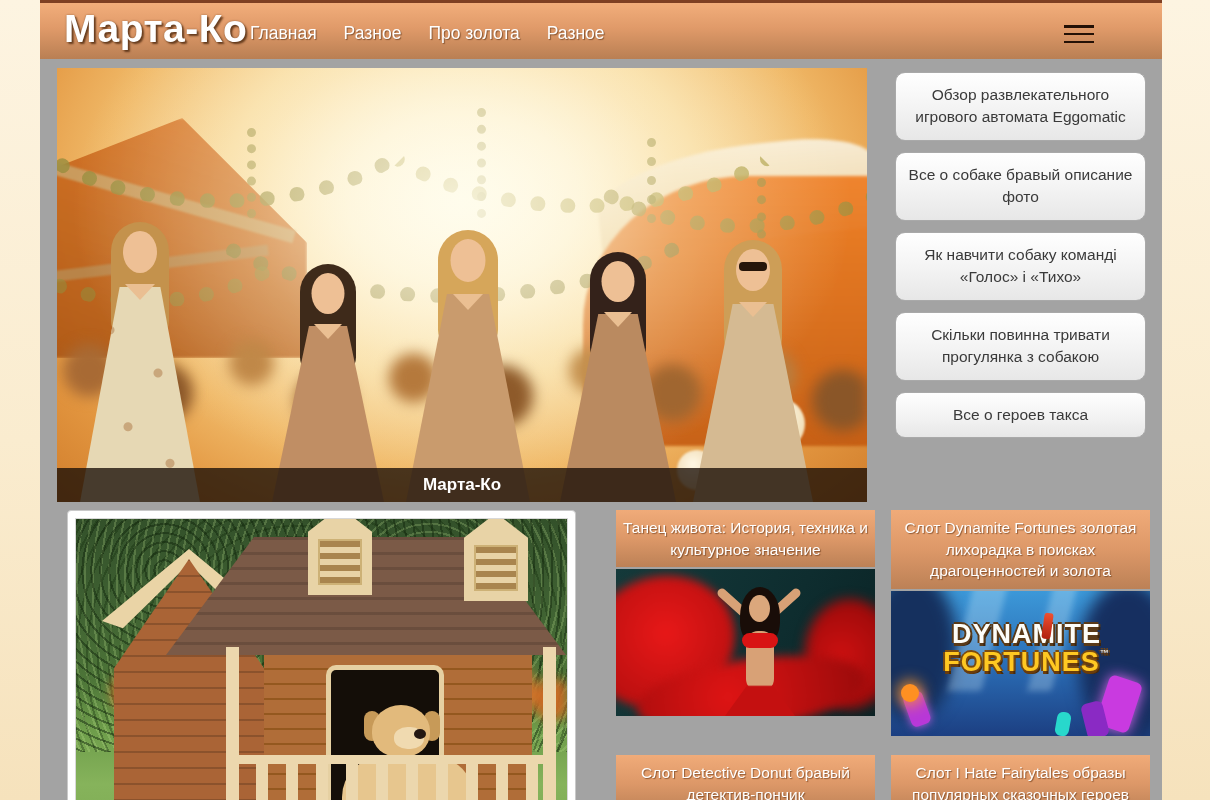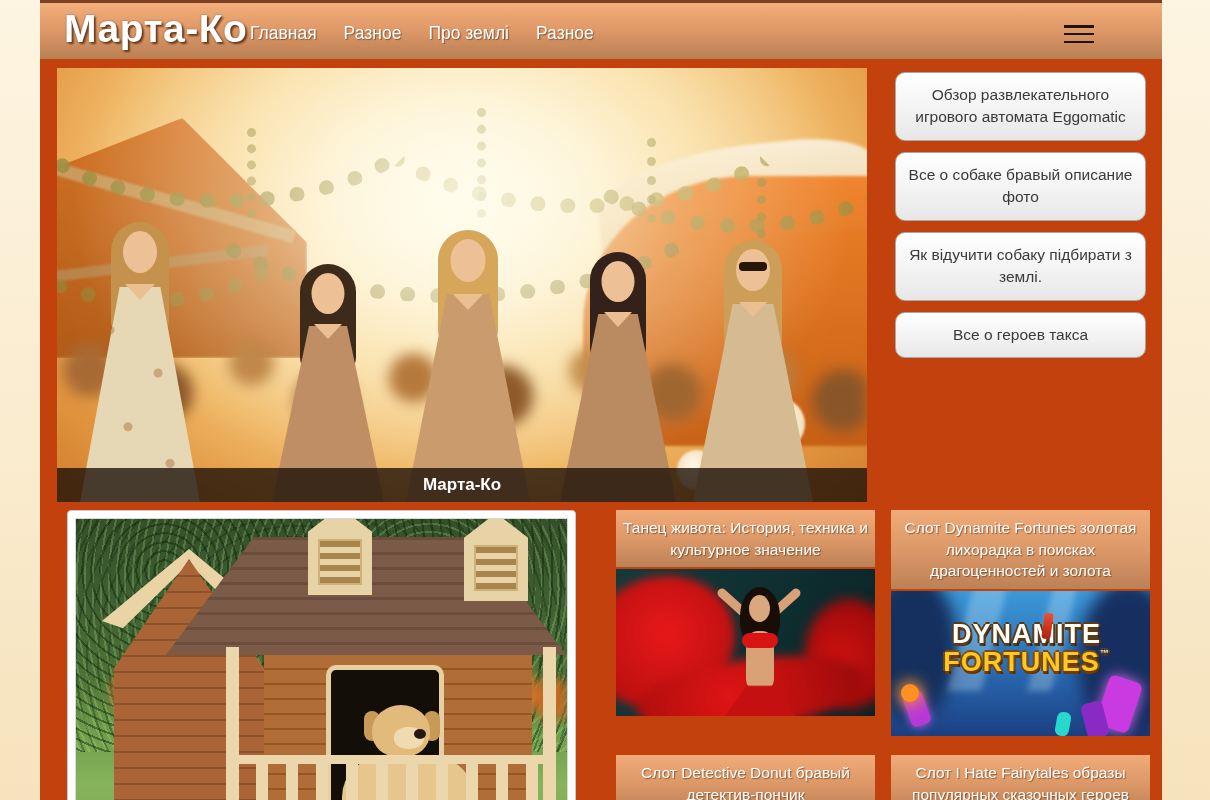--- a/index.html
+++ b/index.html
@@ -1,21 +1,21 @@
 <!DOCTYPE html>
 <html><head>
 <meta charset="utf-8">
 <style>
   * { margin:0; padding:0; box-sizing:border-box; }
   html,body { width:1210px; height:800px; overflow:hidden;
     font-family:"Liberation Sans", sans-serif; }
   body { background:linear-gradient(180deg,#fdf4e1 0%,#faeccf 55%,#f6e2bc 100%); }
 
   .page { position:absolute; left:40px; top:0; width:1122px; height:800px;
-    background:#c2410c; overflow:hidden; }
+    background:#a3a3a3; overflow:hidden; }
 
   
   .site-header { position:absolute; left:0; top:0; width:1122px; height:59px;
     background:linear-gradient(180deg,#f2ae7b 0%,#e09a69 45%,#b97f53 100%);
     border-top:3px solid #7e4023; }
   .logo { position:absolute; left:24px; top:4px; font-size:39px; font-weight:bold;
     color:#fff; letter-spacing:.5px;
     text-shadow:2px 2px 2px rgba(70,35,10,.75), 0 0 2px rgba(70,35,10,.5); }
   .nav { position:absolute; left:210px; top:20px; display:flex; gap:27px; }
   .nav a { color:#fff; text-decoration:none; font-size:17.5px;
@@ -259,21 +259,21 @@
 </head>
 <body>
 
 <div class="page">
 
   <div class="site-header">
     <div class="logo">Марта-Ко</div>
     <nav class="nav">
       <a>Главная</a>
       <a>Разное</a>
-      <a>Про землі</a>
+      <a>Про золота</a>
       <a>Разное</a>
     </nav>
     <button class="burger">
       <span></span>
         <span></span>
         <span></span>
     </button>
   </div>
 
   <div class="hero">
@@ -325,21 +325,22 @@
         <div class="shades"></div>
         <div class="dress"></div>
         <div class="chest"></div>
     </div>
     <div class="hero-caption">Марта-Ко</div>
   </div>
 
   <aside class="sidebar">
     <button class="side-btn">Обзор развлекательного игрового автомата Eggomatic</button>
     <button class="side-btn">Все о собаке бравый описание фото</button>
-    <button class="side-btn">Як відучити собаку підбирати з землі.</button>
+    <button class="side-btn">Як навчити собаку команді «Голос» і «Тихо»</button>
+    <button class="side-btn">Скільки повинна тривати прогулянка з собакою</button>
     <button class="side-btn">Все о героев такса</button>
   </aside>
 
   <div class="dog-card">
     <div class="dog-art">
       <div class="bush-tex"></div>
       <div class="orange-patch"></div>
       <div class="gable-trim"></div>
       <div class="gable-l"></div>
       <div class="roof-main"></div>

